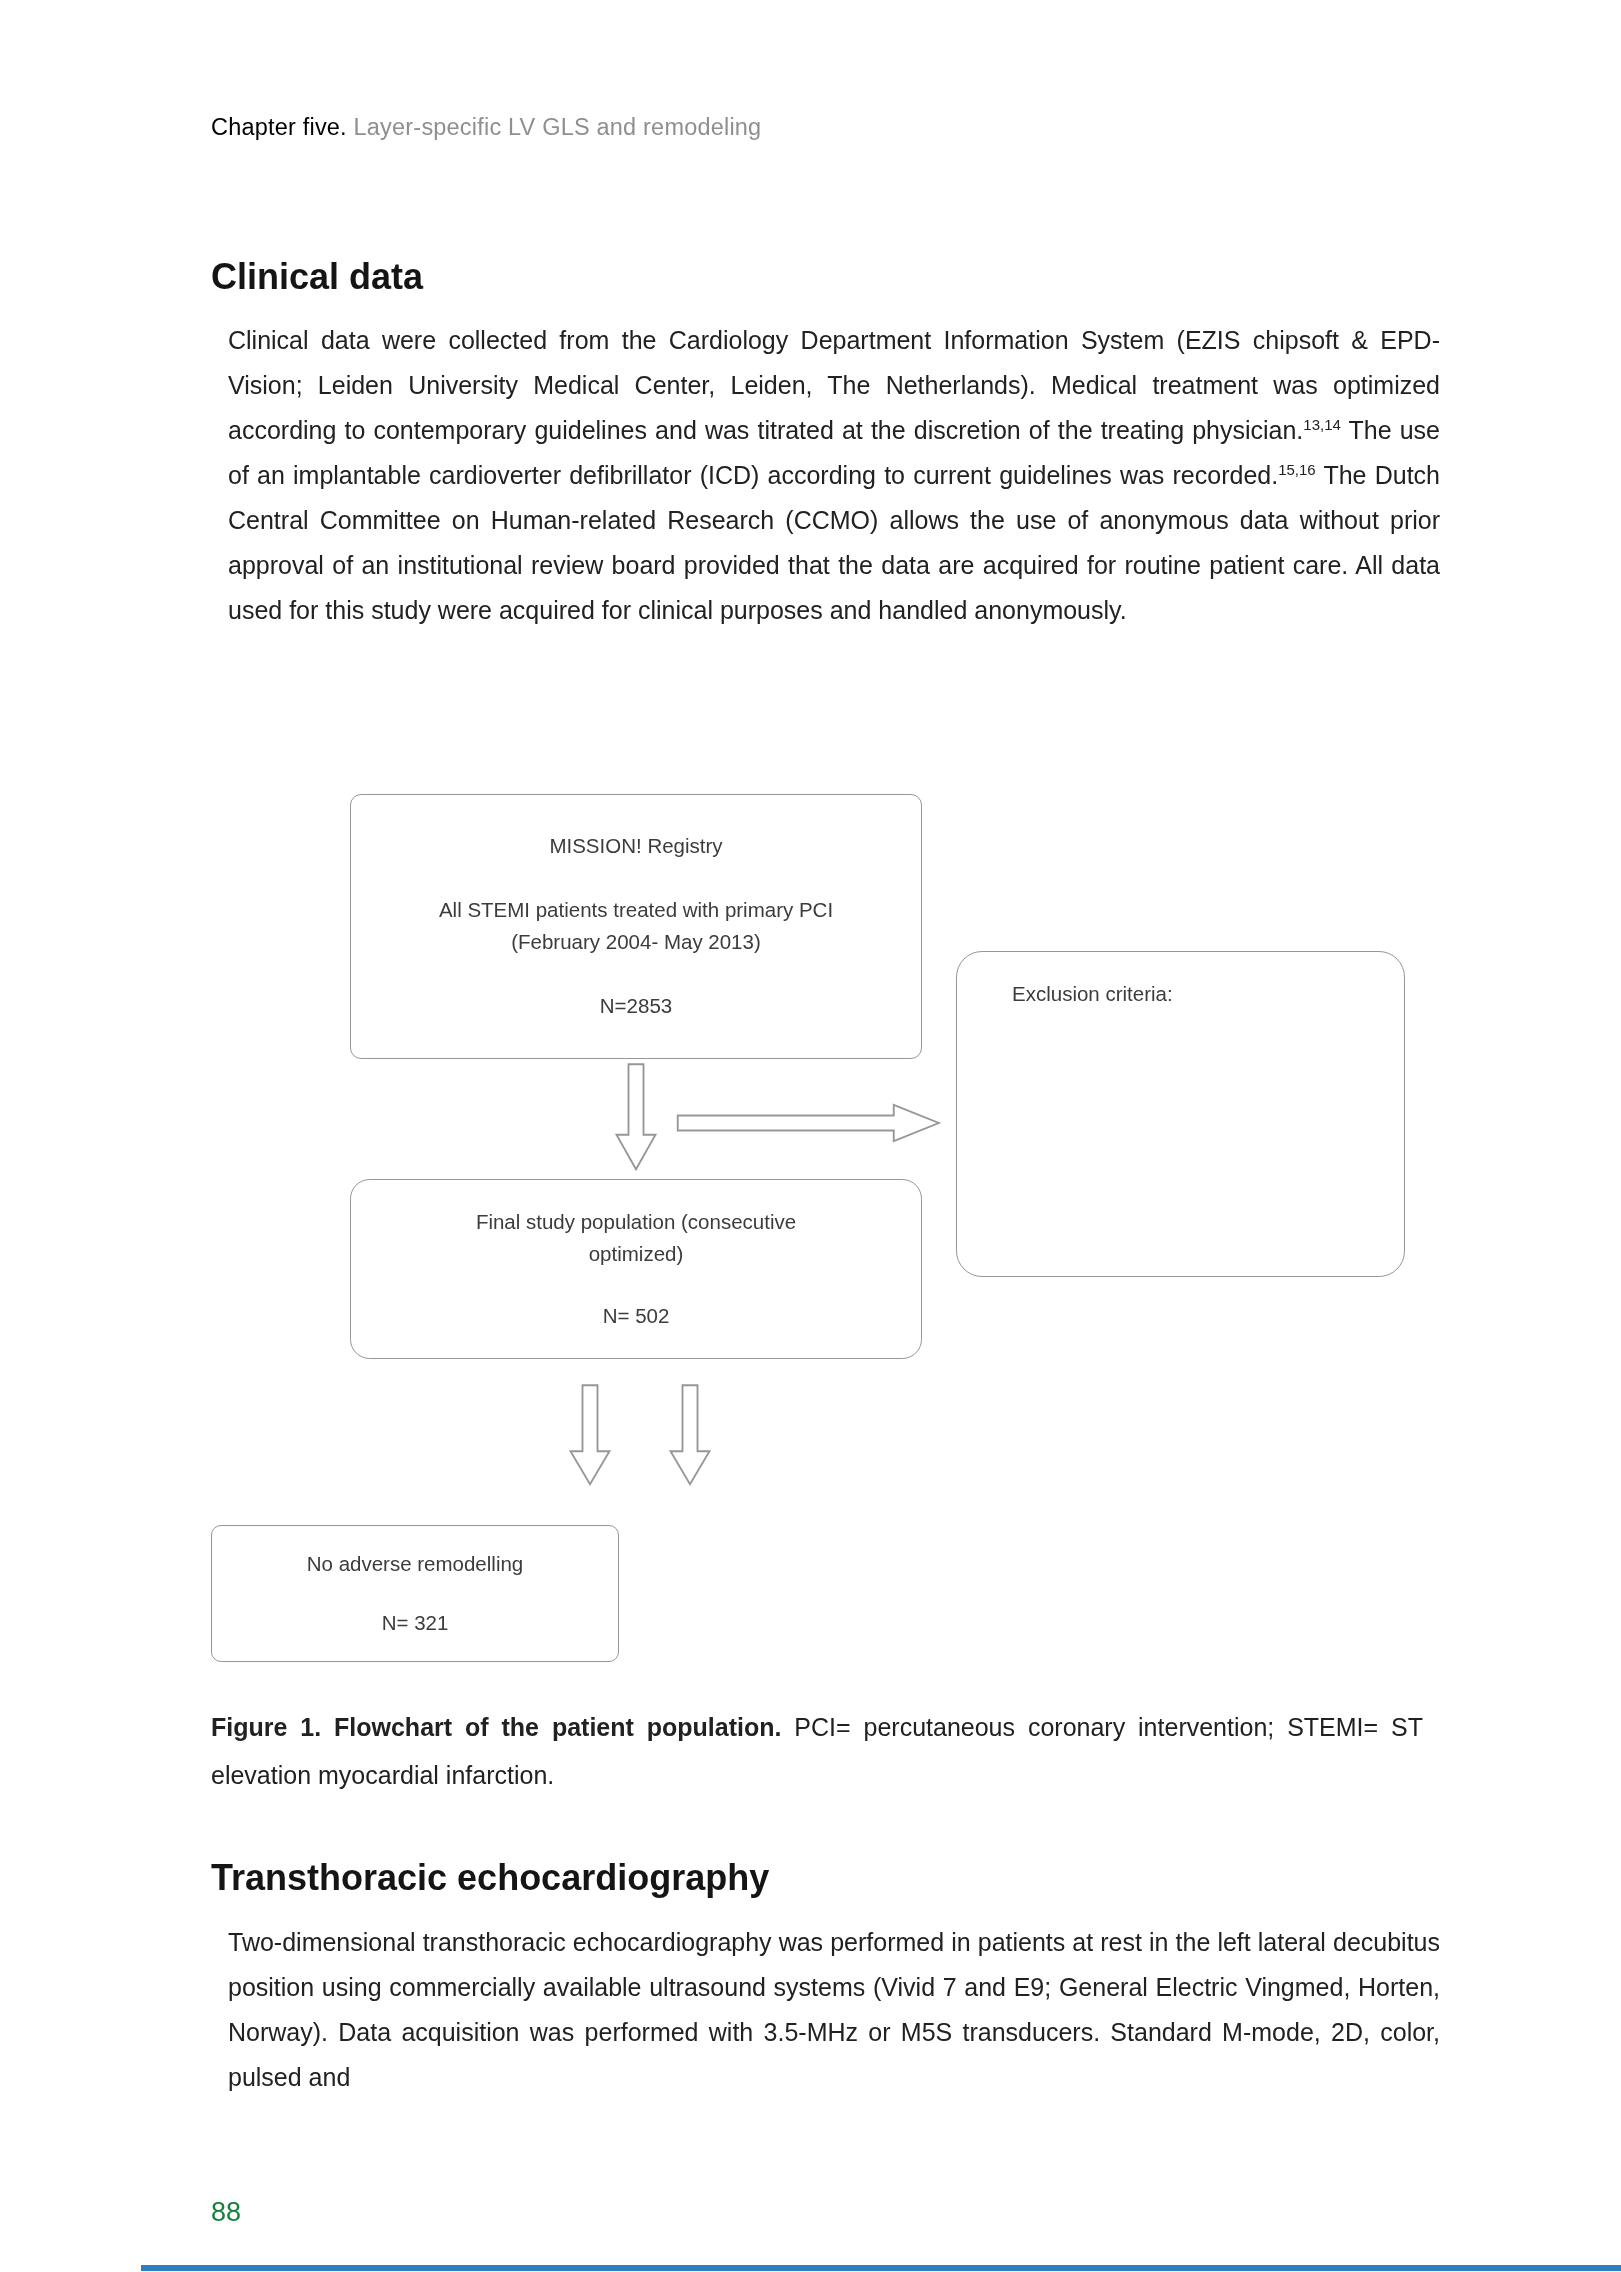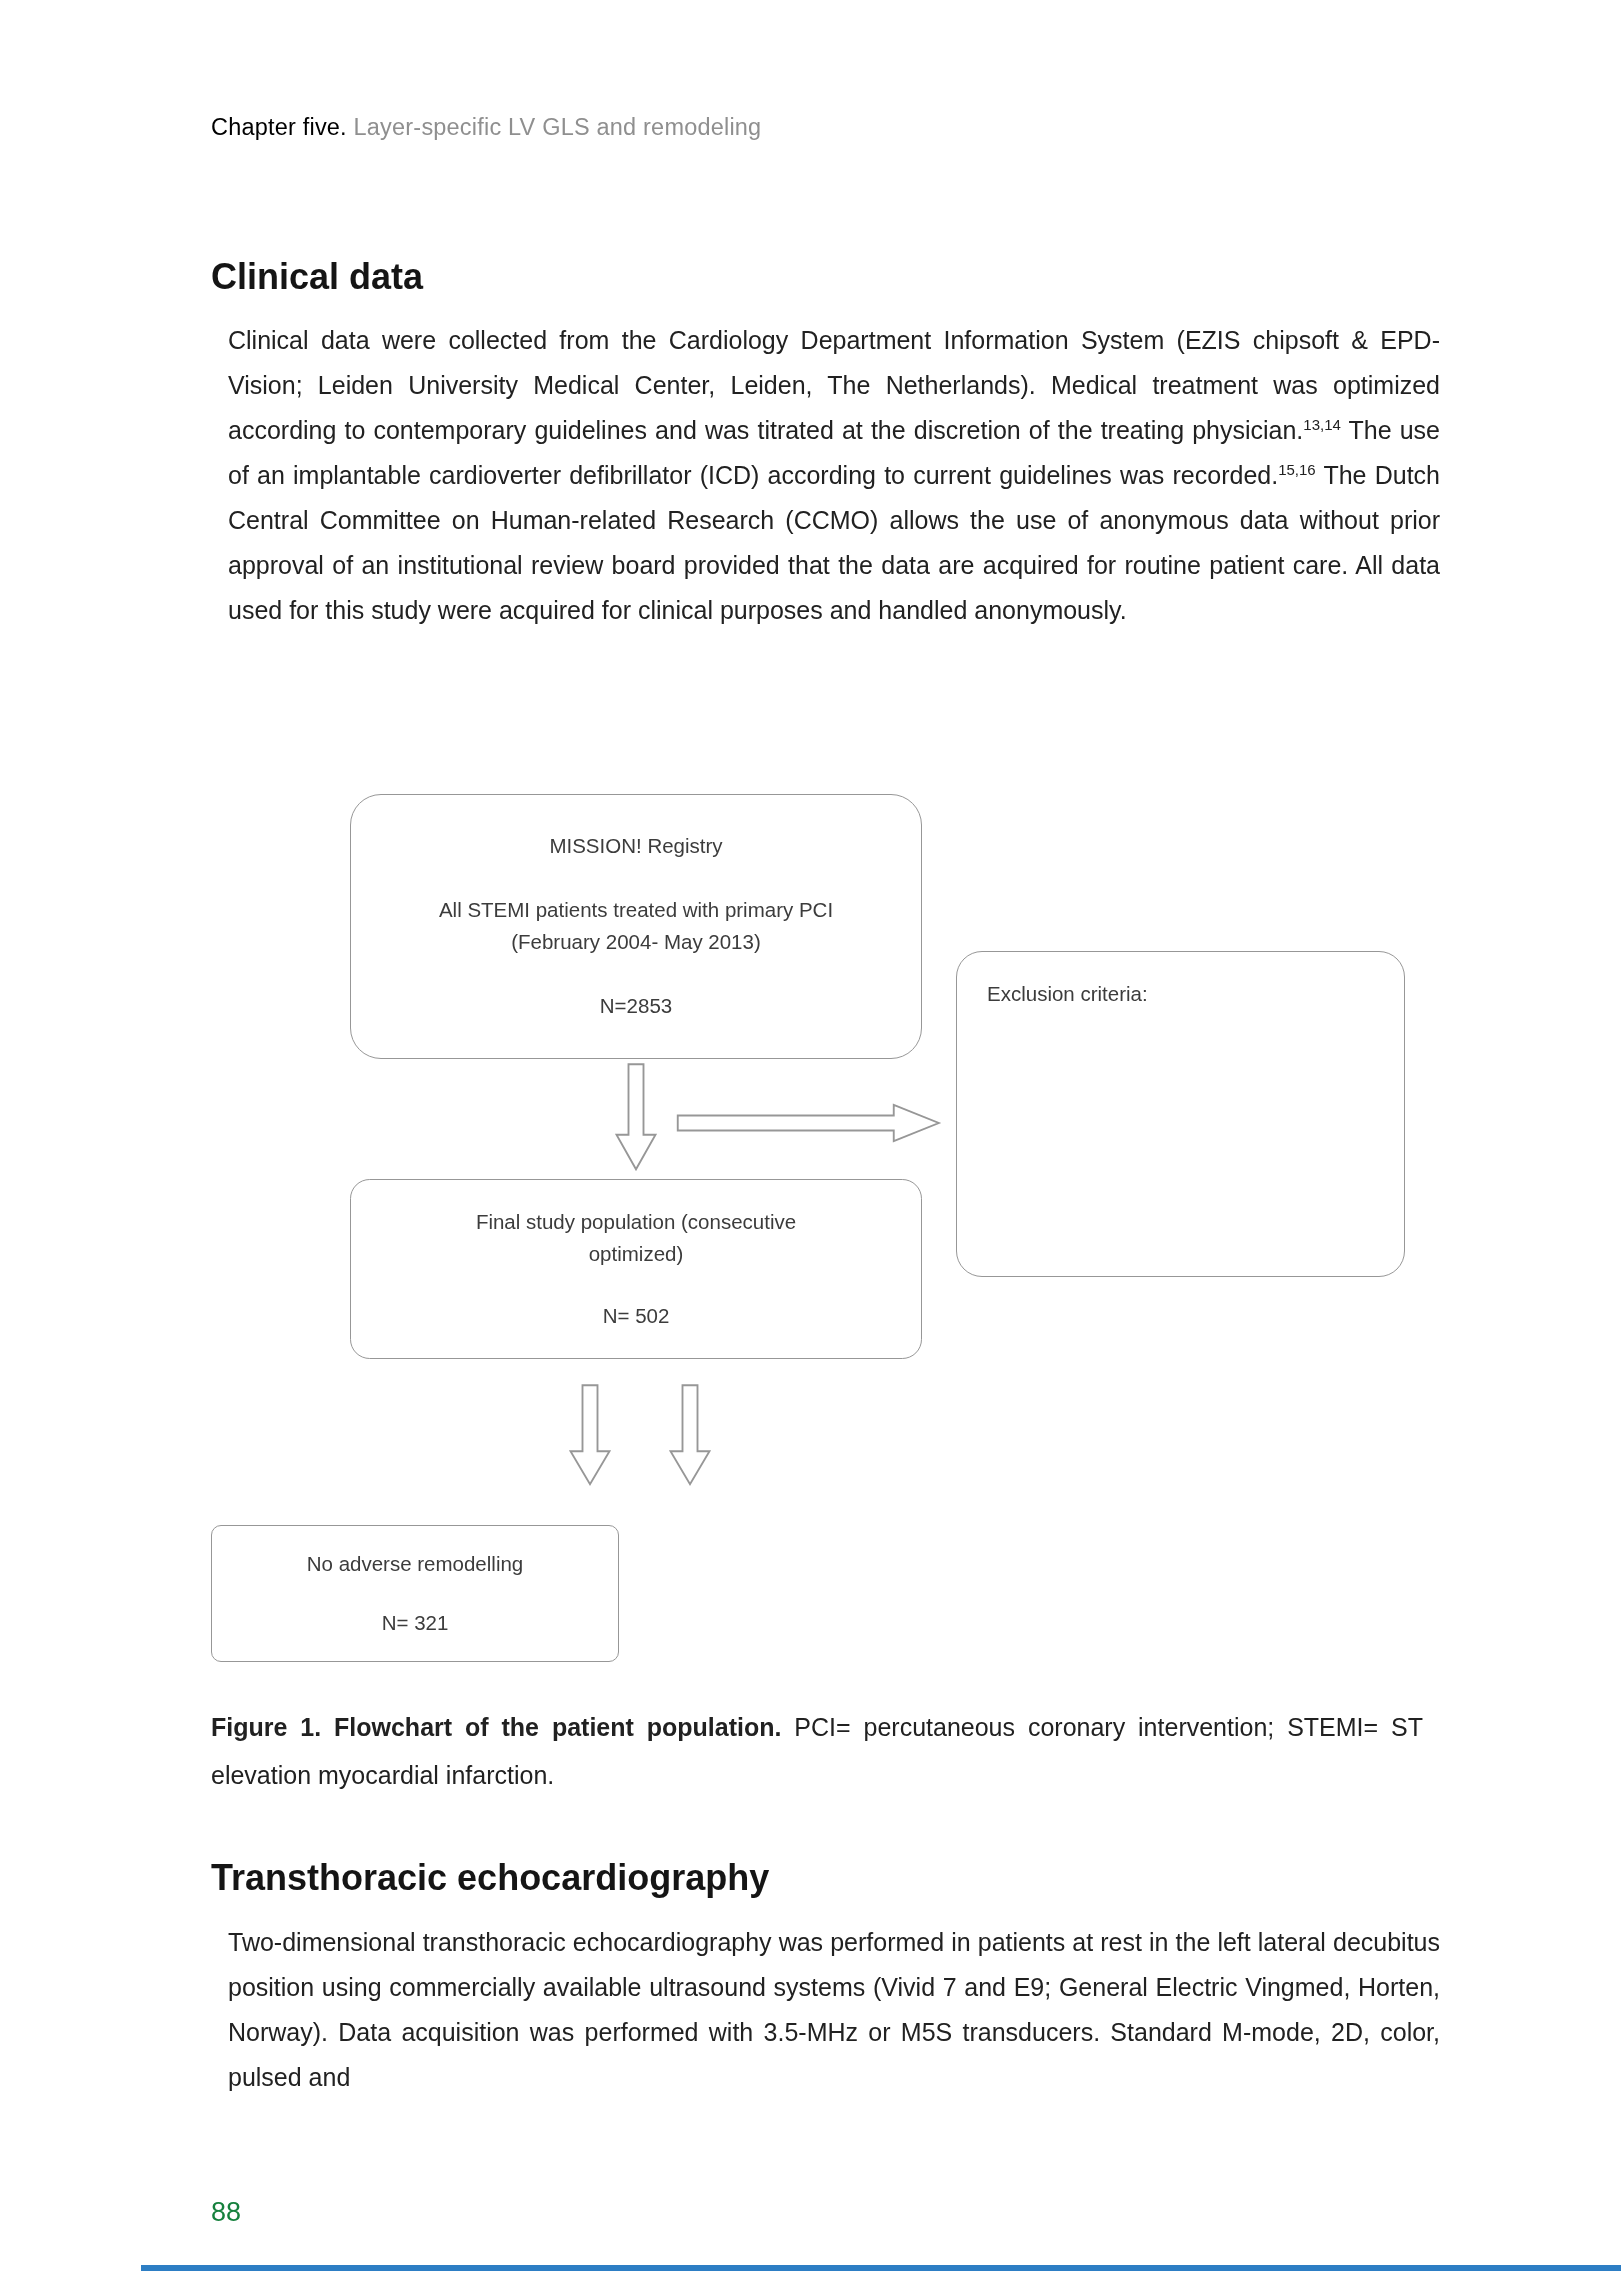--- a/index.html
+++ b/index.html
@@ -27,28 +27,28 @@
     font-size: 25px; line-height: 1.8; text-align: justify; color: #212121;
   }
   sup { font-size: 15px; line-height: 0; vertical-align: super; }
 
   
   .flowchart { position: absolute; left: 211px; top: 788px; width: 1212px; height: 879px;
                font-size: 20.5px; color: #3c3c3c; }
   .fbox { position: absolute; background: #ffffff; border: 1.5px solid #979797;
           display: flex; flex-direction: column; align-items: center;
           text-align: center; line-height: 1.55; }
-  .registry { left: 139px; top: 6px; width: 572px; height: 265px; border-radius: 31px; padding-top: 35px; }
+  .registry { left: 139px; top: 6px; width: 572px; height: 265px; border-radius: 11px; padding-top: 35px; }
   .registry .rline1 { margin-top: 32px; }
   .registry .rn { margin-top: 33px; }
   .finalbox { left: 139px; top: 391px; width: 572px; height: 180px; border-radius: 19.7px;
               justify-content: center; gap: 30px; }
   .finalbox .fline { max-width: 379px; }
   .exclusion { left: 745px; top: 163px; width: 449px; height: 326px; border-radius: 26px;
-               align-items: flex-start; text-align: left; padding: 26px 18px 18px 30px; }
+               align-items: flex-start; text-align: left; padding: 26px 18px 18px 55px; }
   .exclusion ul { margin: 6px 0 0 0; padding-left: 30px; width: 362px; }
   .exclusion li { margin: 0; padding-left: 3px; }
   .bottombox { top: 737px; height: 137px; border-radius: 16.7px; justify-content: center; gap: 27px; }
   .no-adverse { left: 0; width: 408px; border-radius: 10px; }
   .adverse { left: 433px; width: 417px; }
   .arrow { position: absolute; }
   .arrow svg { display: block; width: 100%; height: 100%; }
 
   
   .caption { position: absolute; left: 211px; top: 1704px; width: 1212px; margin: 0;

